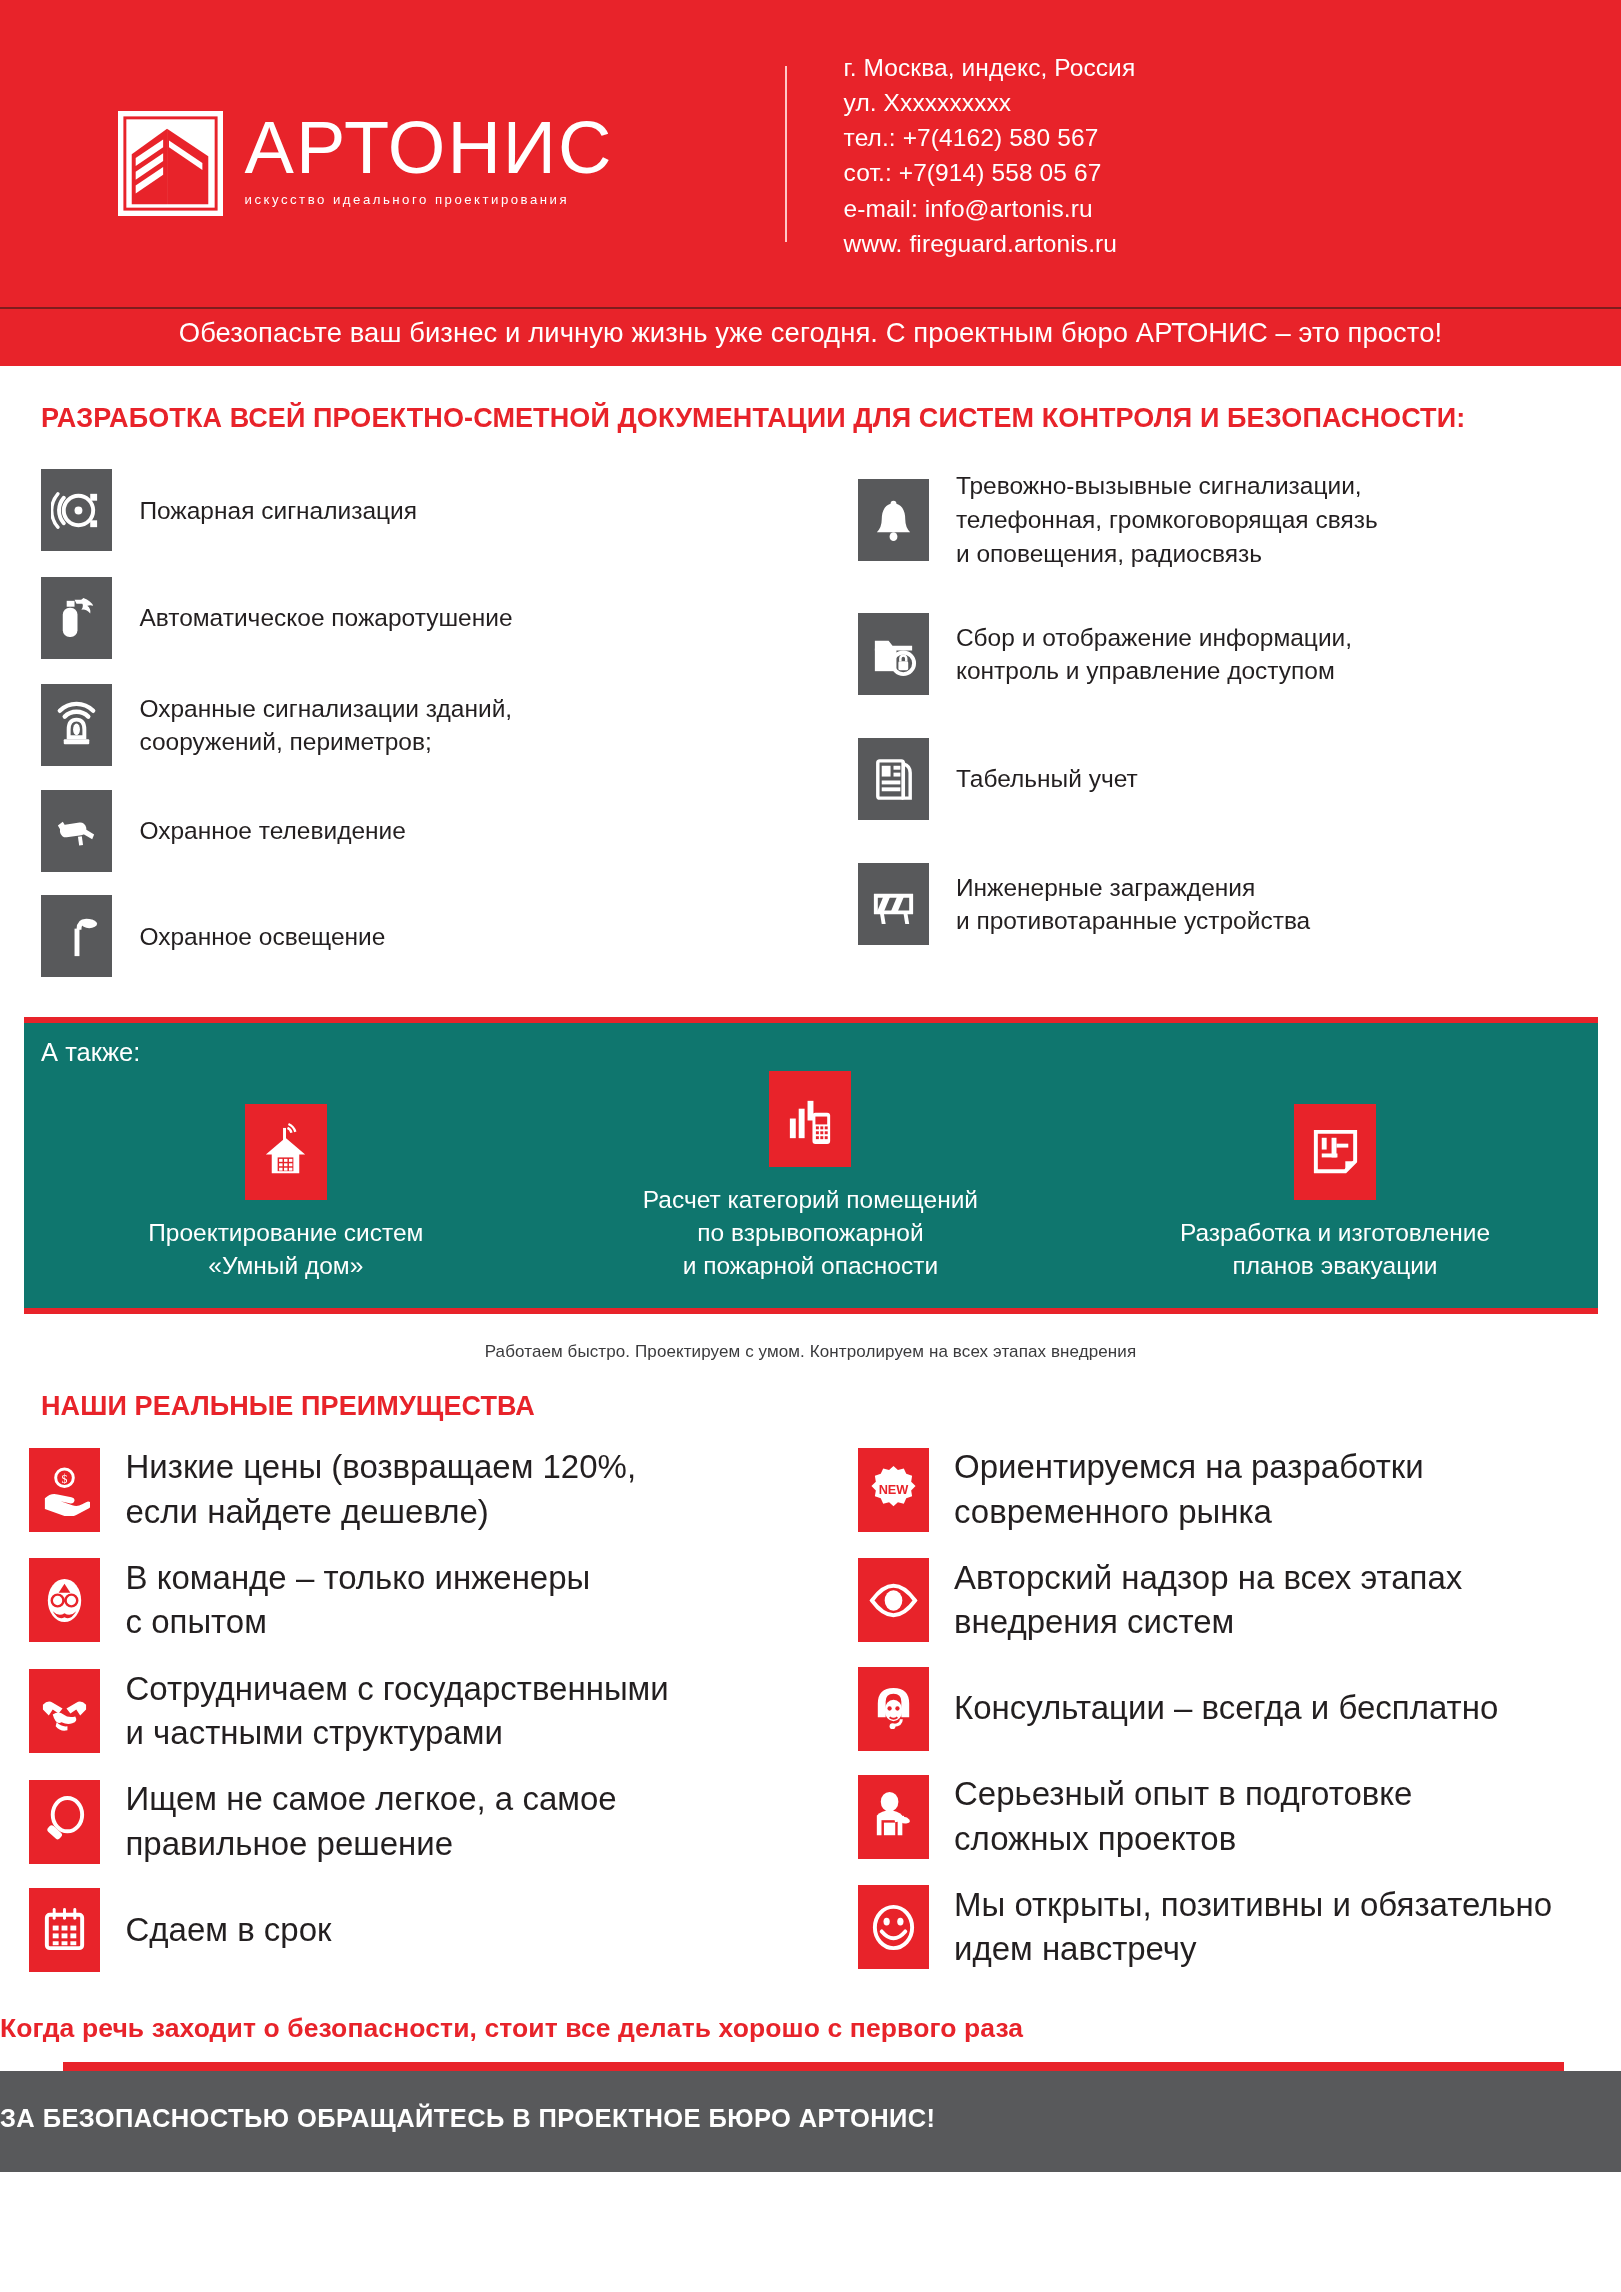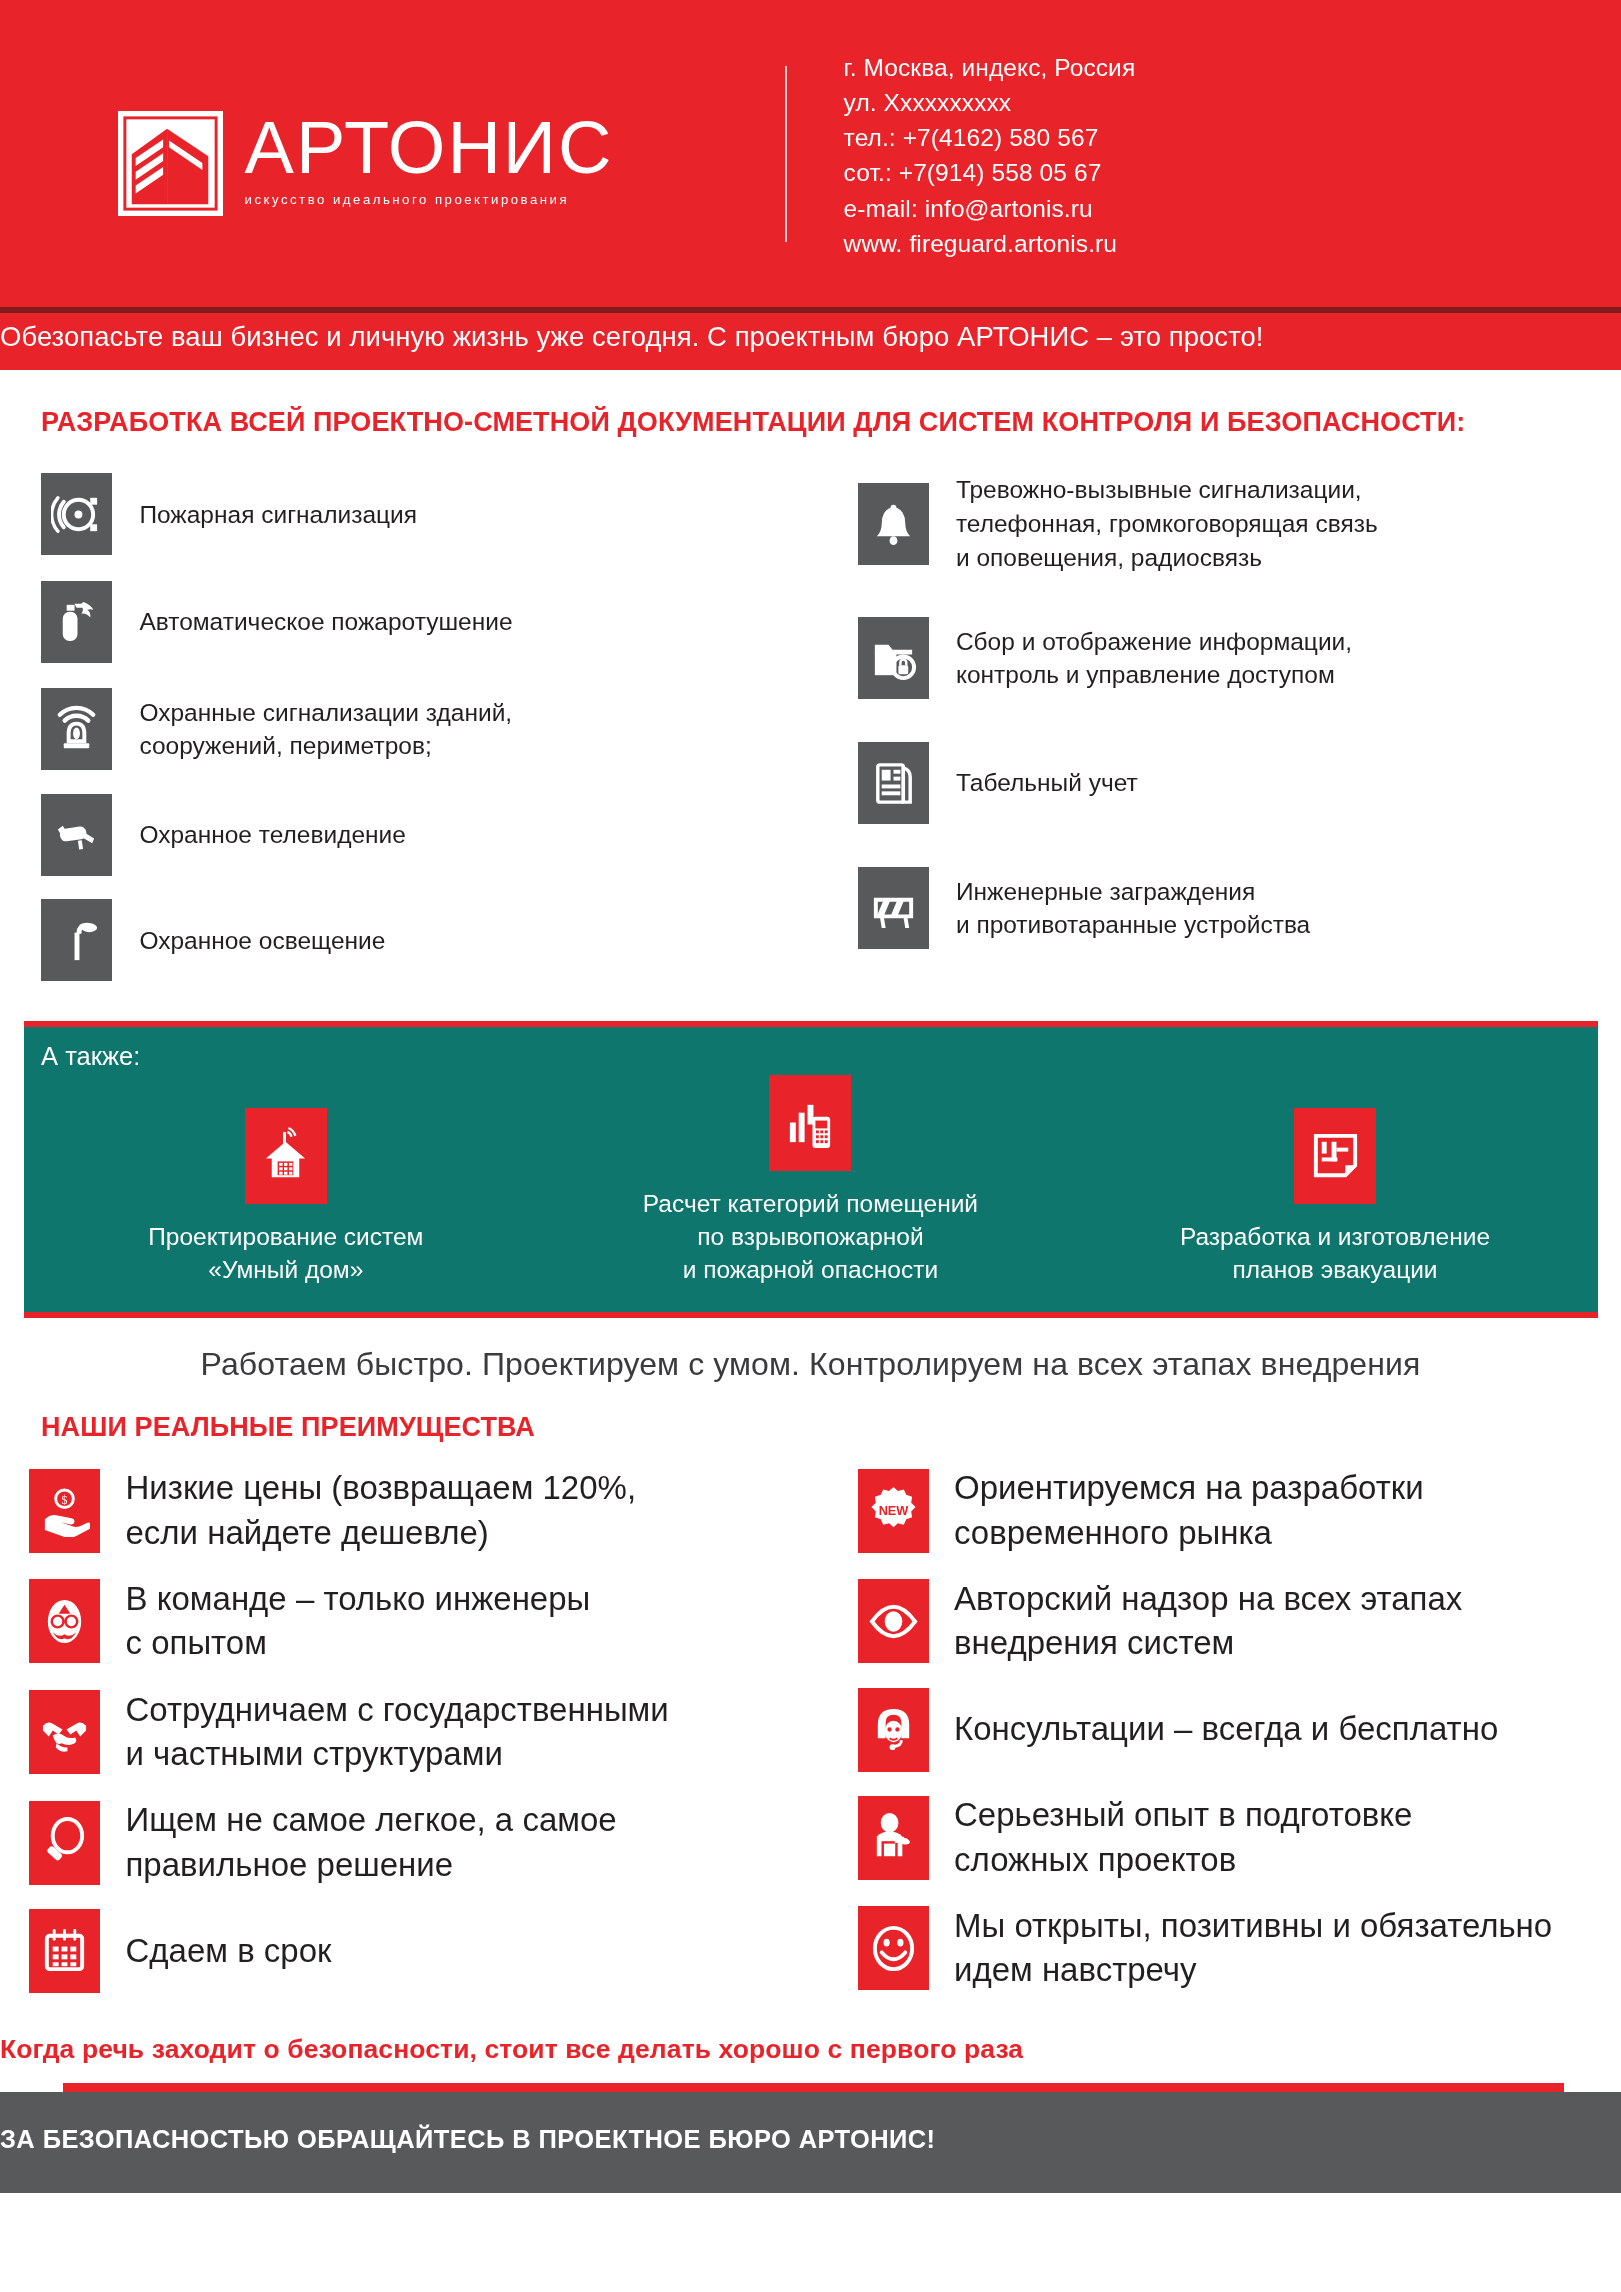--- a/index.html
+++ b/index.html
@@ -60,24 +60,25 @@
     line-height:1.44;
     letter-spacing:0.1px;
     padding-top:3.9px;
   }
   .contact-list div { white-space:nowrap; }
 
   
   .banner {
     background:#e8232a;
     color:#fff;
+    text-align:center;
     font-size:27.4px;
     letter-spacing:0.1px;
     padding:7.8px 0 17.6px;
-    border-top:6px solid #7f1d1d;
+    border-top:2px solid #7f1d1d;
   }
 
   
   .services-section { padding:37px 0 0; }
   .section-title-red {
     color:#e8232a;
     font-size:27px;
     font-weight:700;
     letter-spacing:0.1px;
     padding-left:41px;
@@ -150,21 +151,21 @@
   .also-text {
     color:#ffffff;
     font-size:24.5px;
     line-height:1.36;
     text-align:center;
   }
 
   
   .motto {
     text-align:center;
-    font-size:32px;
+    font-size:17px;
     color:#3b3b3d;
     padding:27.4px 0 29px;
     letter-spacing:0.1px;
   }
 
   
   .adv-title {
     color:#e8232a;
     font-size:27px;
     font-weight:700;

